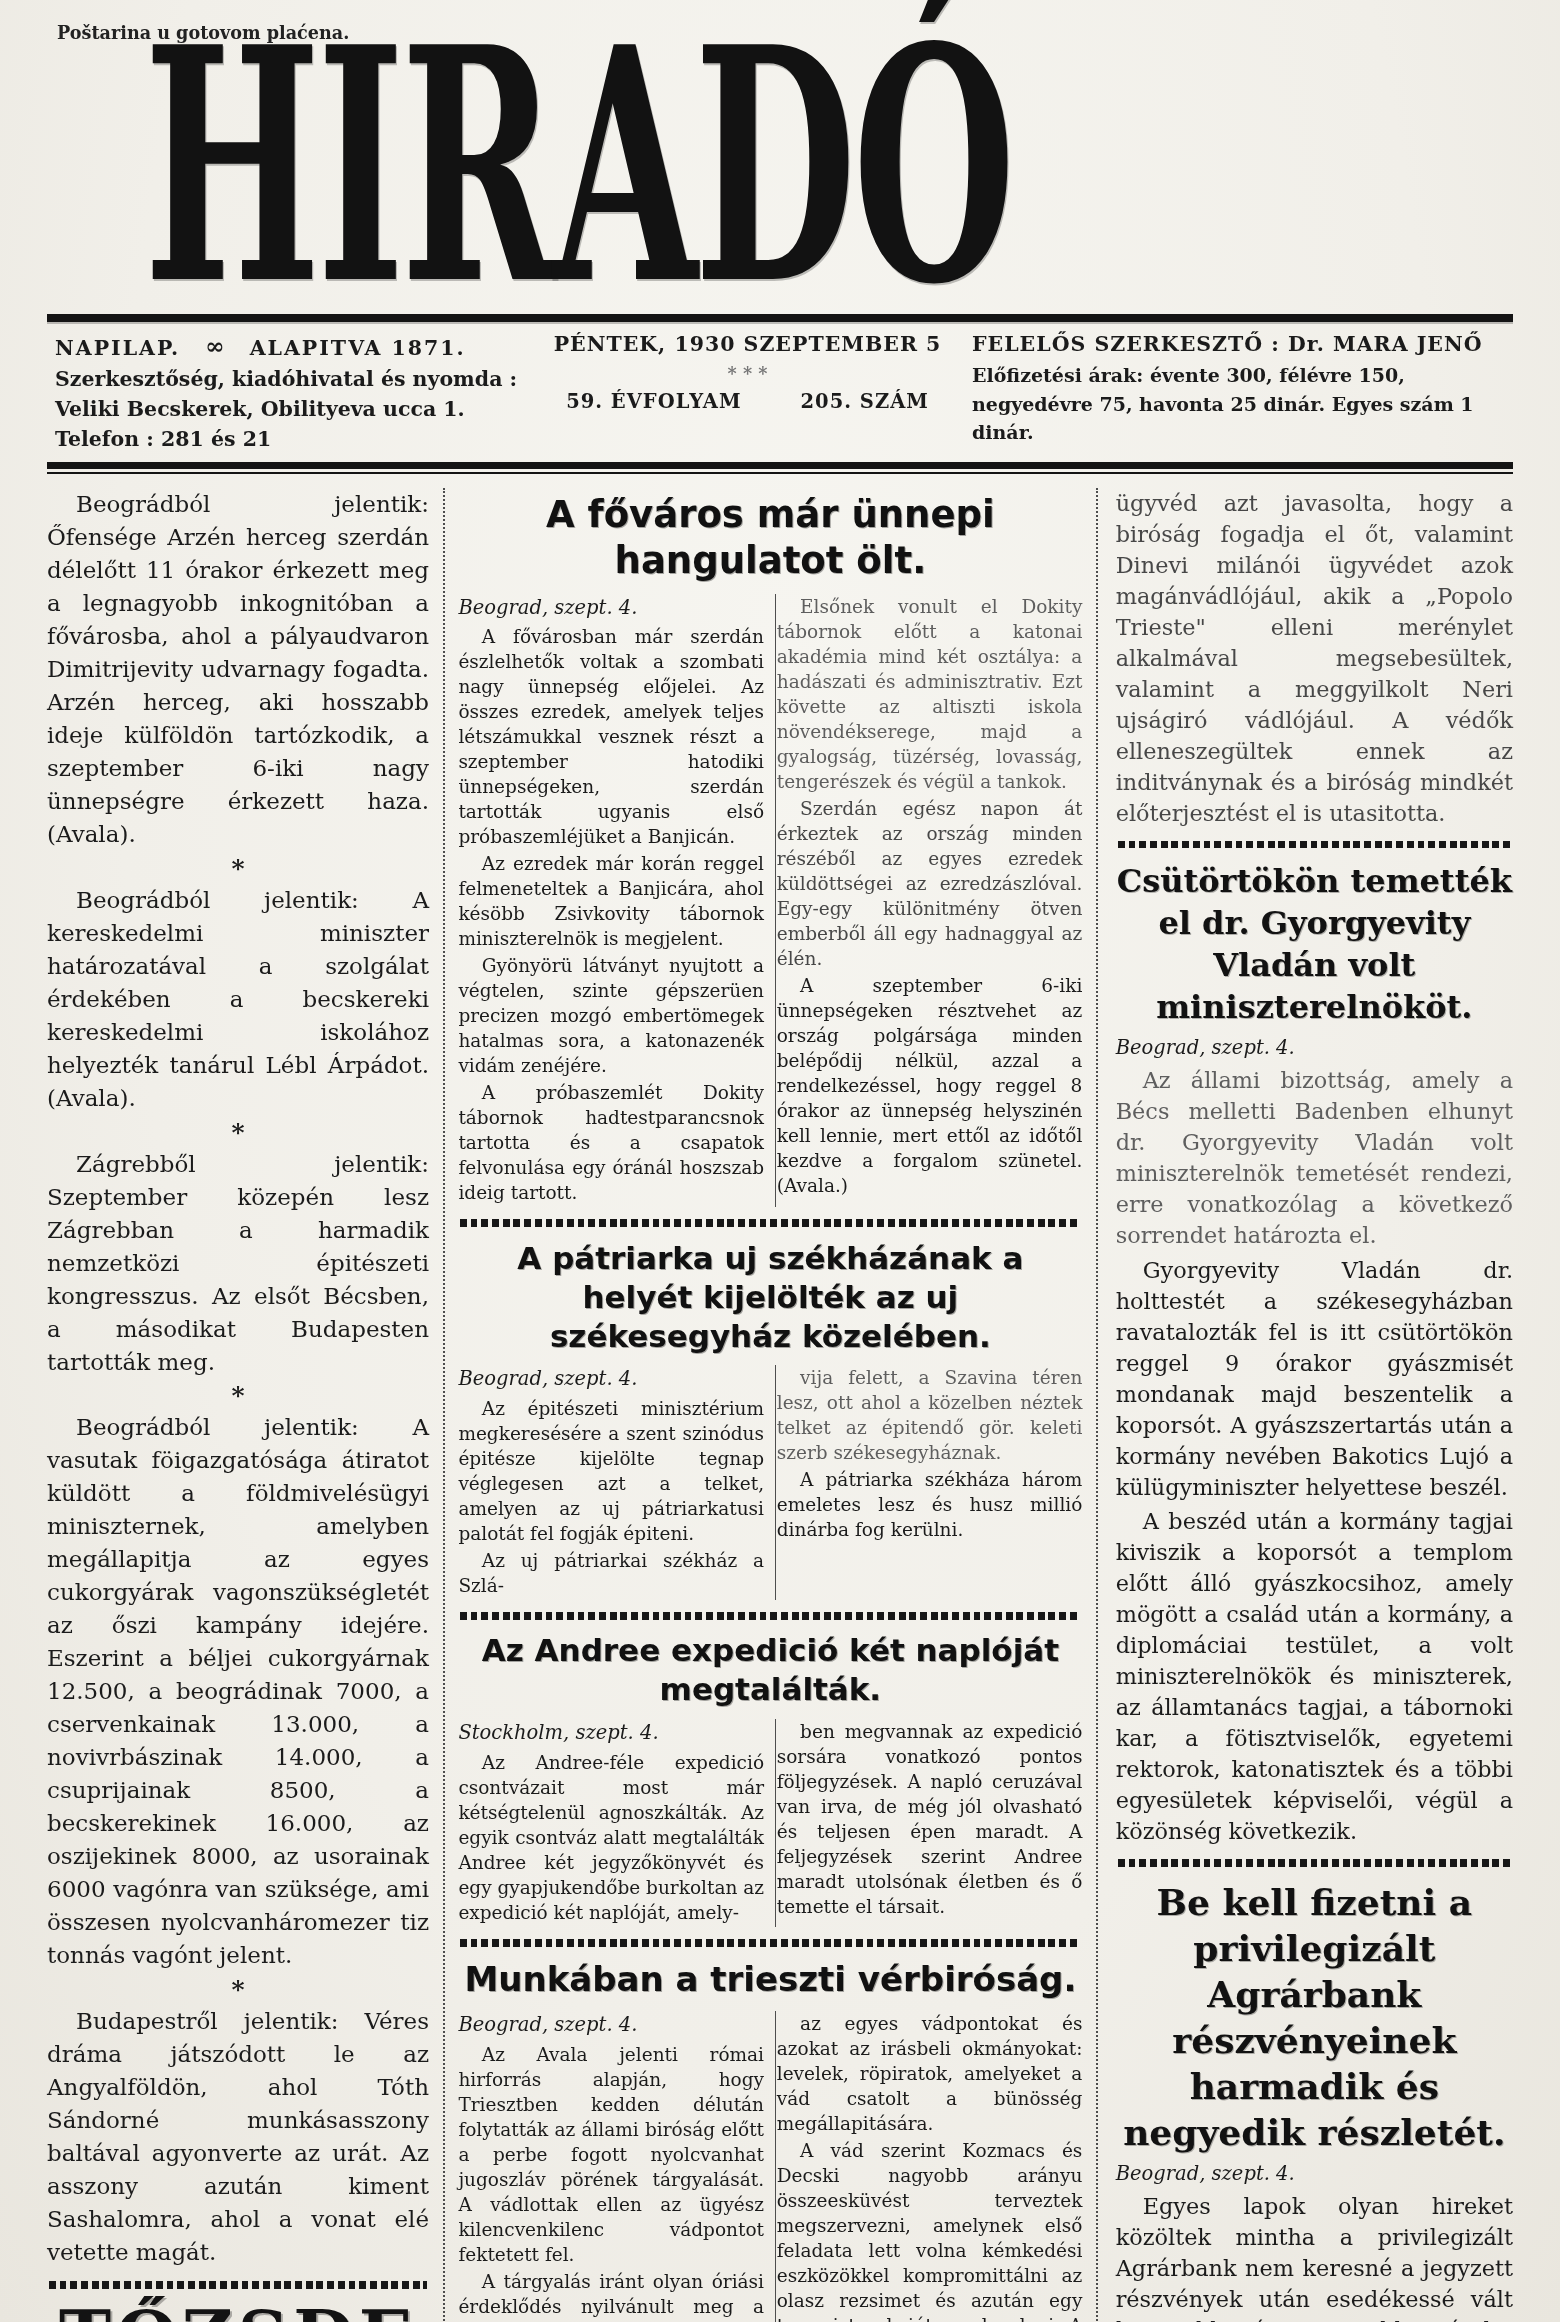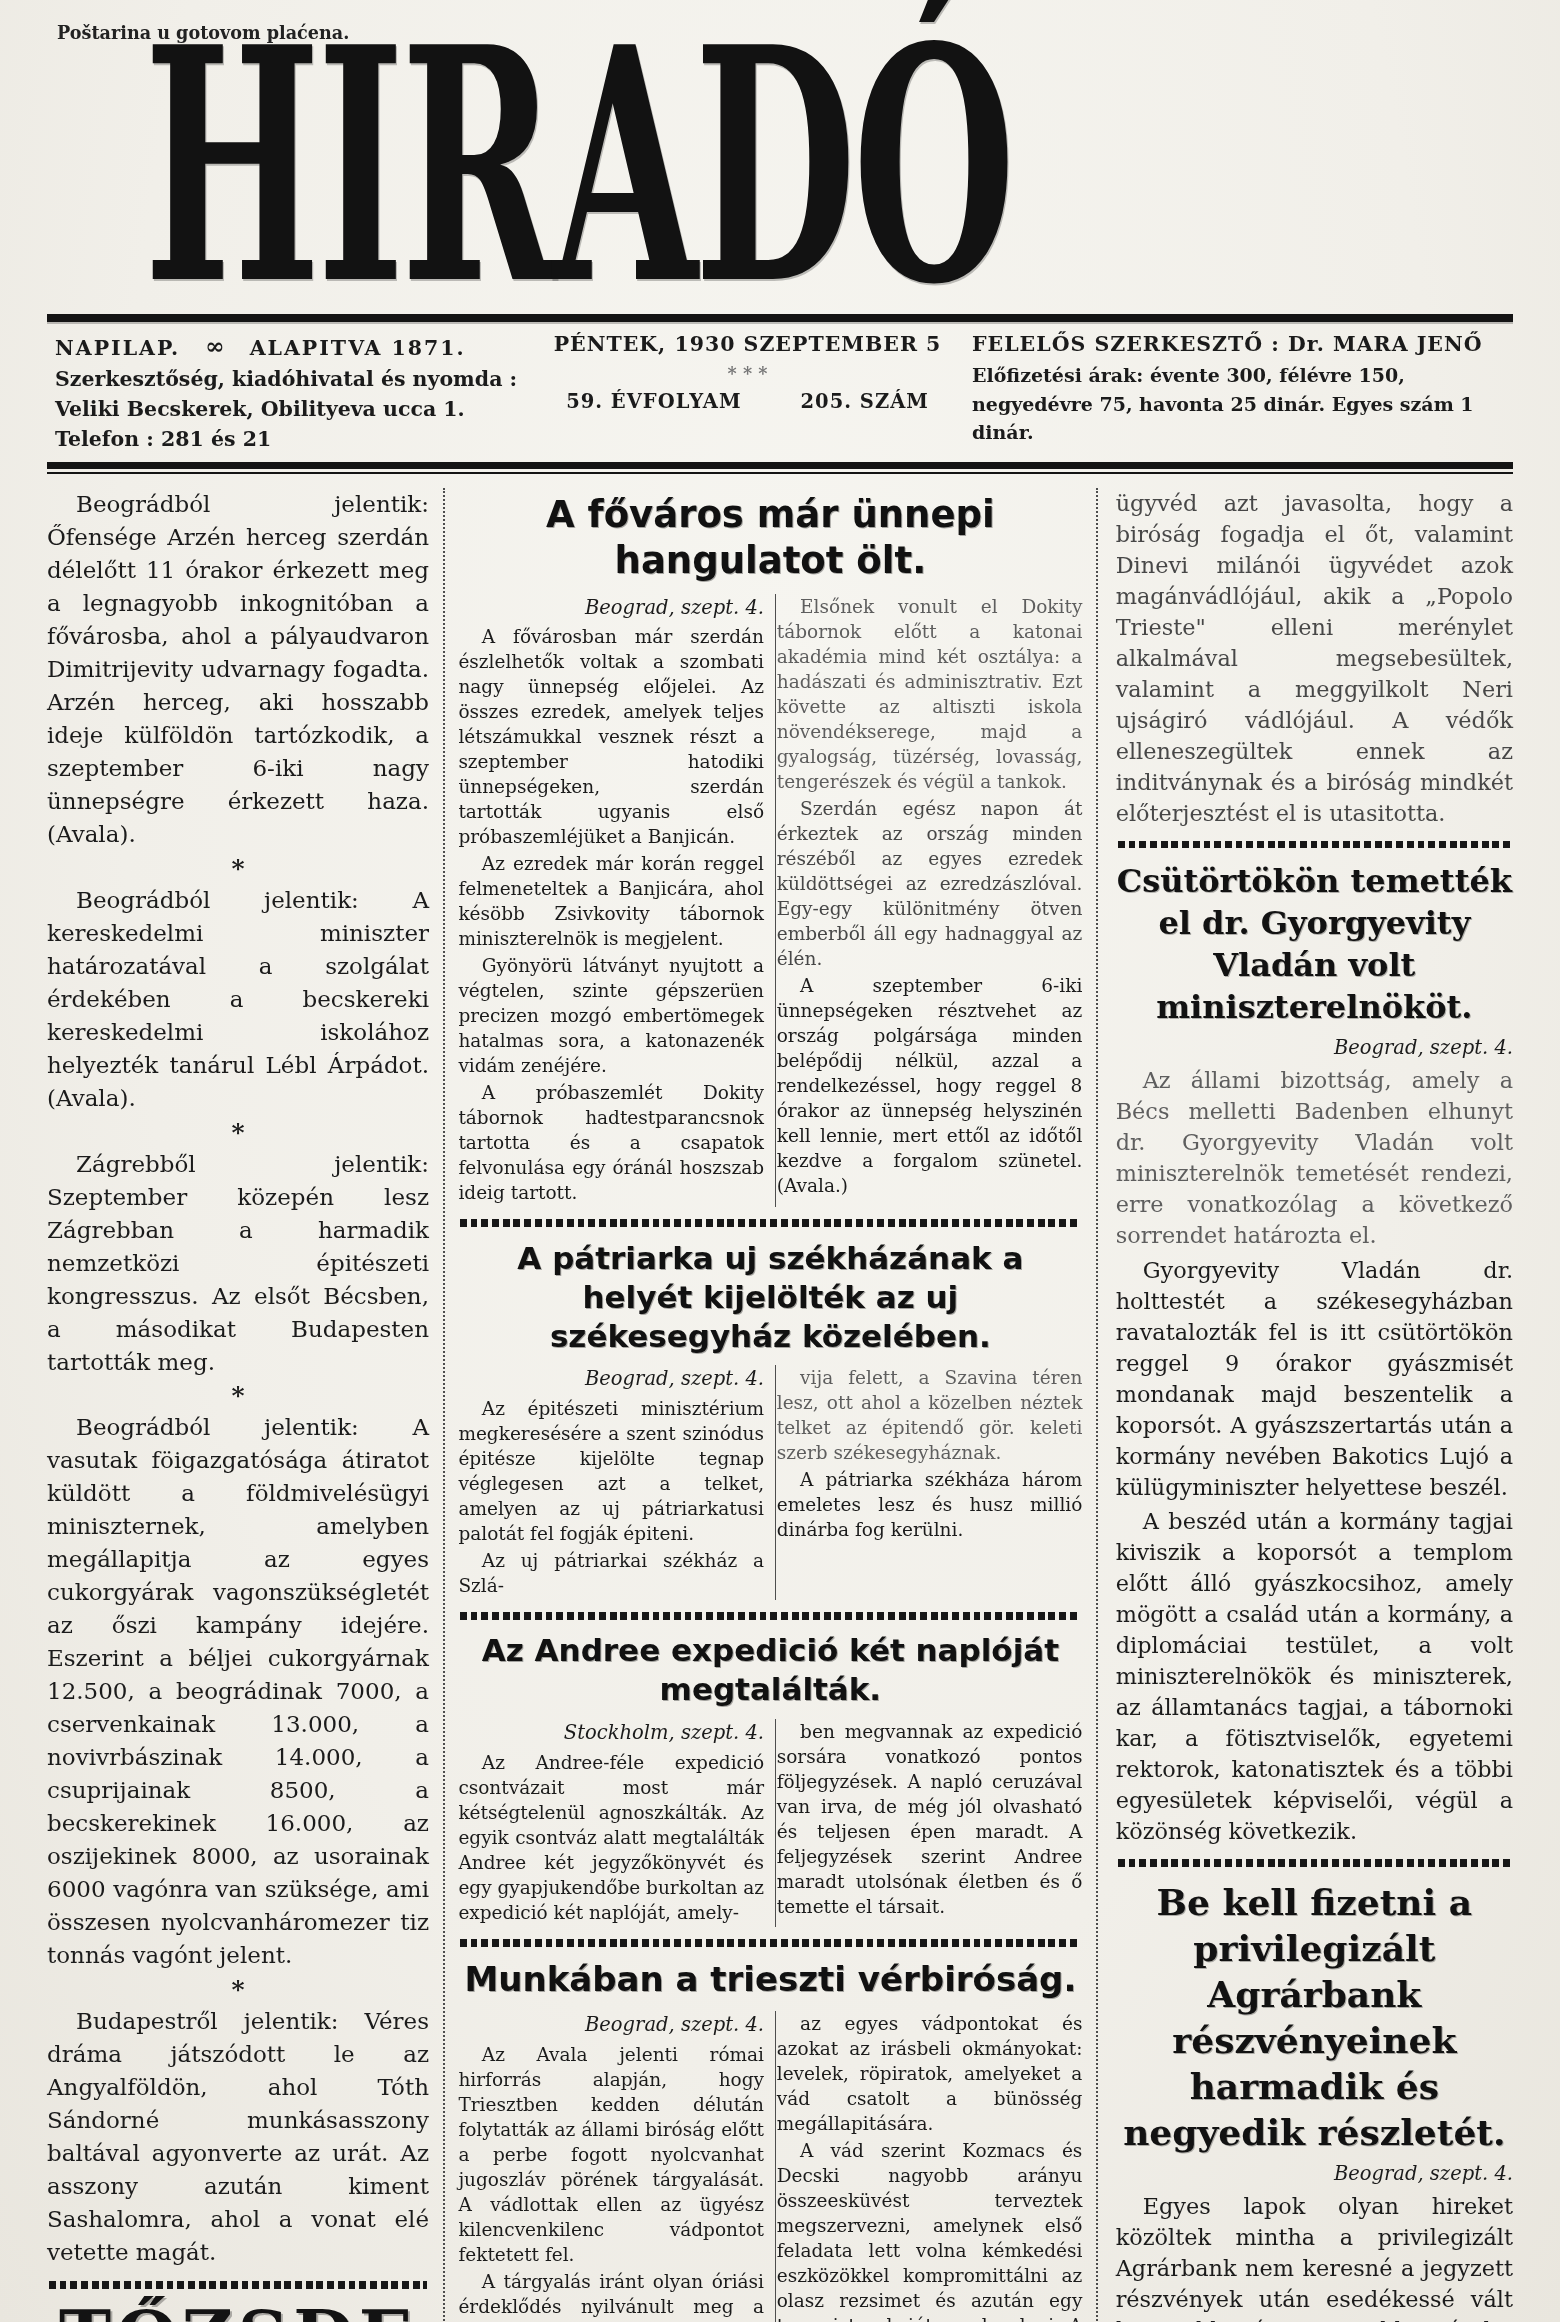--- a/index.html
+++ b/index.html
@@ -49,21 +49,21 @@
     font-family:"DejaVu Sans",sans-serif;font-weight:bold;text-align:center;color:#111;
     margin:3.9px 0 9.8px;text-shadow:1px 1px 0 rgba(17,17,17,.35);
   }
   .hl-xl{font-size:37px;line-height:46px;}
   .hl-l{font-size:31px;line-height:39px;}
   .hl-m{font-size:34px;line-height:43px;}
   .art-cols{display:flex;}
   .art-col{flex:1;min-width:0;}
   .art-col.second{border-left:1.5px solid #4e4e4e;padding-left:1px;margin-left:10.7px;}
   .art-col p{font-size:18.5px;line-height:25px;text-align:justify;text-indent:23.4px;margin:0 0 2px;}
-  .dateline{font-style:italic;font-size:19.5px;text-align:right;margin:2px 0 5.9px;}
+  .dateline{font-style:italic;font-size:19.5px;text-align:left;margin:2px 0 5.9px;}
   .col-right p{font-size:22.4px;line-height:31px;text-align:justify;text-indent:27px;margin:0 0 3.9px;}
   .col-right p.no-indent{text-indent:0;}
   .headline-serif{
     font-family:"DejaVu Serif",serif;font-weight:bold;text-align:center;color:#121212;
     margin:7.8px 0 7.8px;text-shadow:1px 1px 0 rgba(18,18,18,.3);
   }
   .hs-a{font-size:32px;line-height:42px;}
   .hs-b{font-size:36px;line-height:46px;}
   .fade{color:#5e5e5e;}
   .fade2{color:#474747;}

